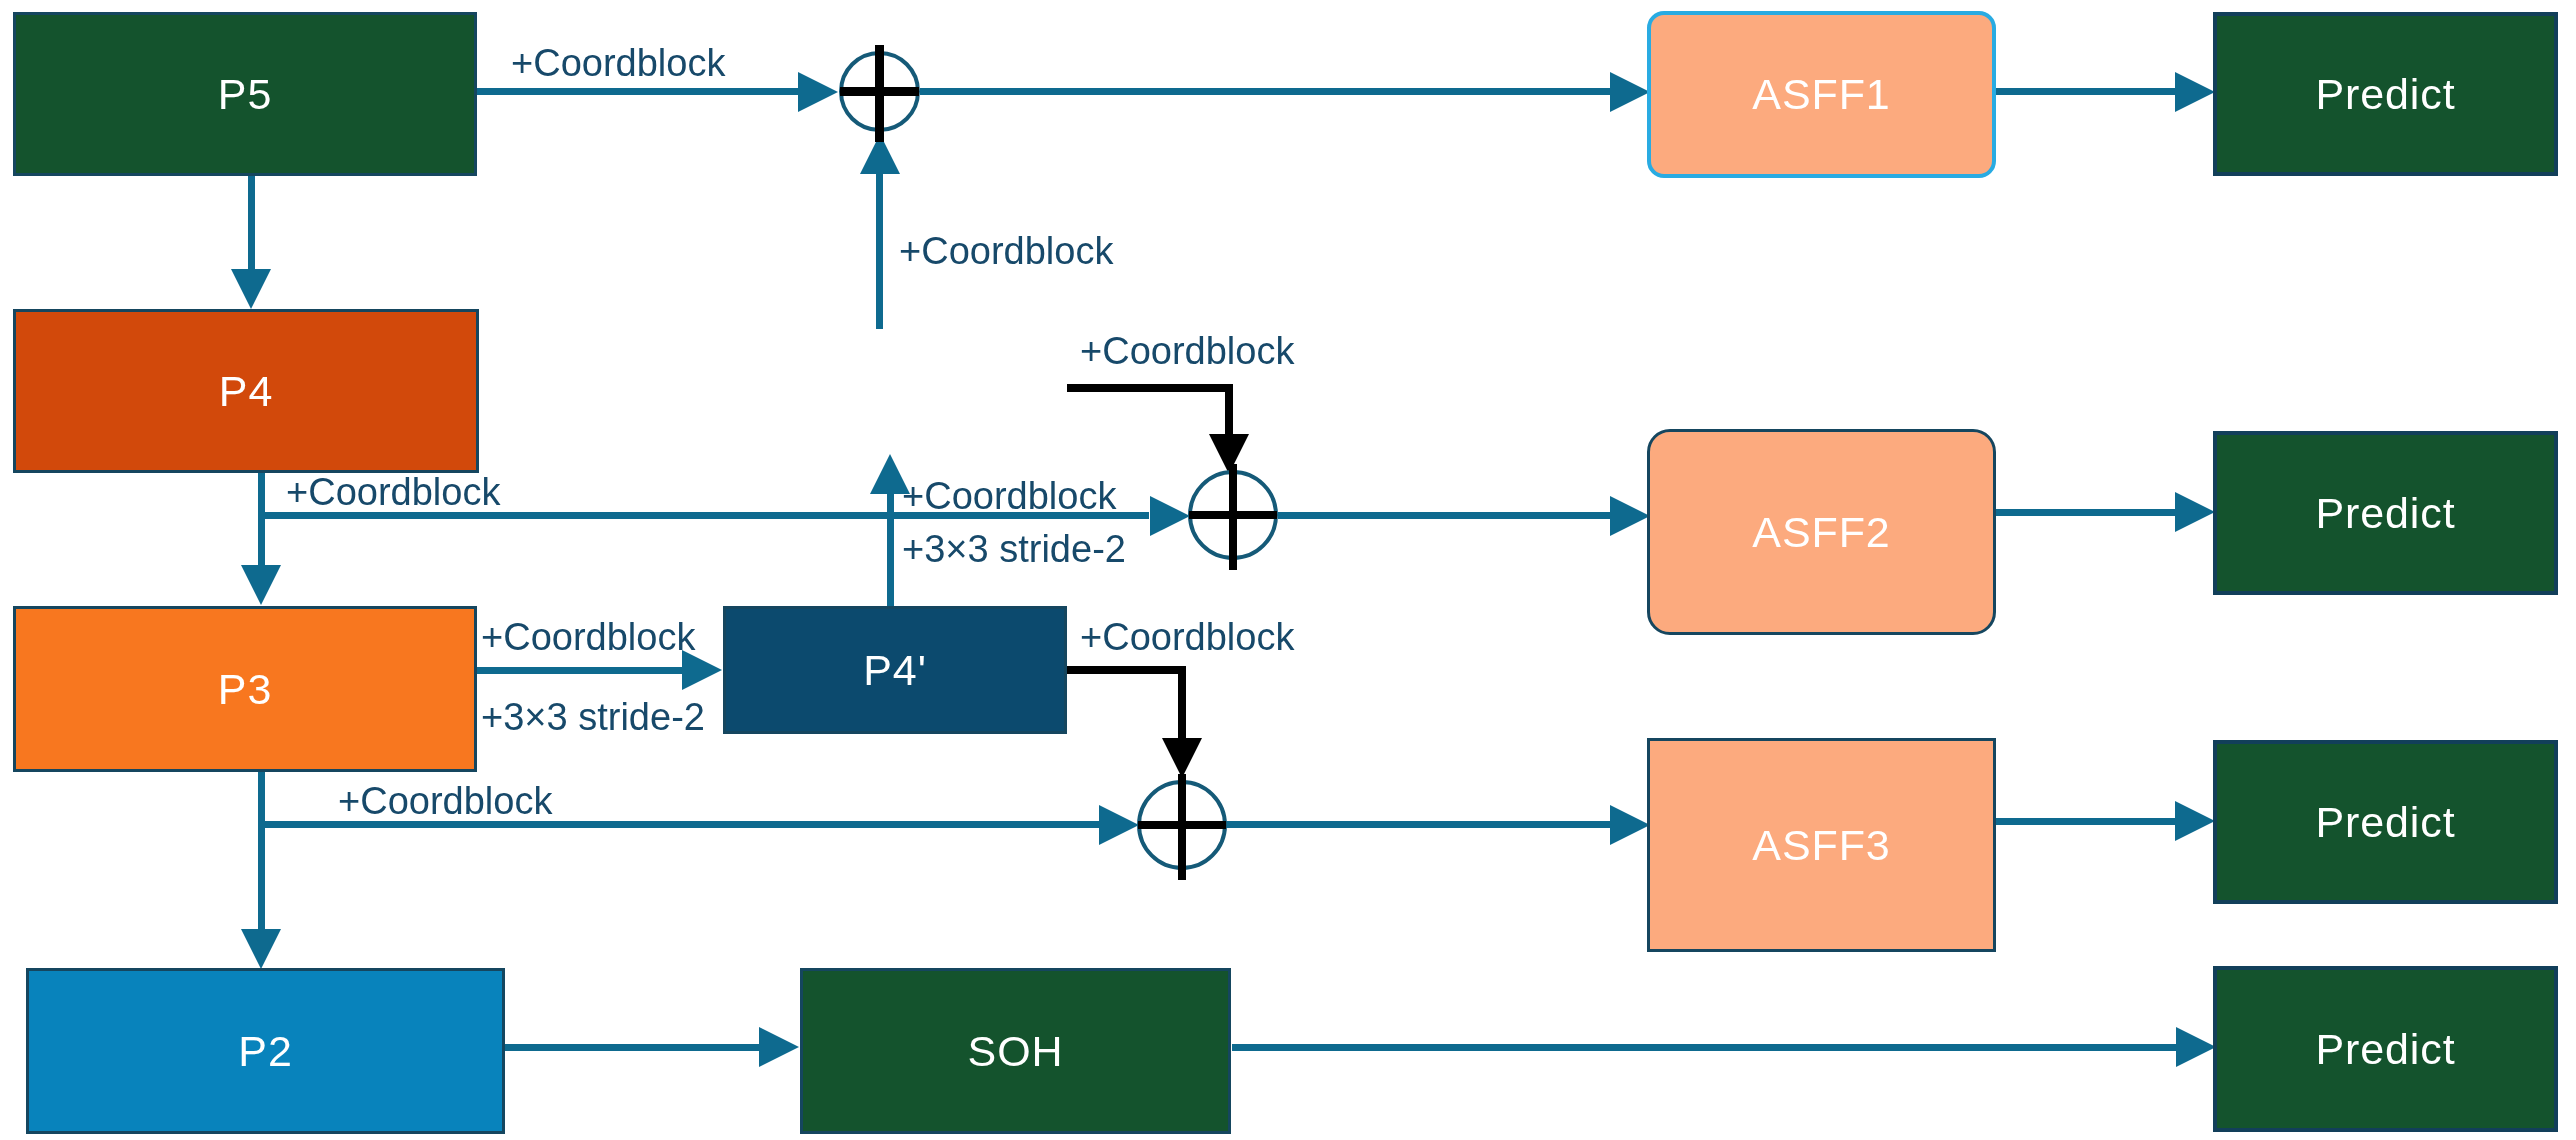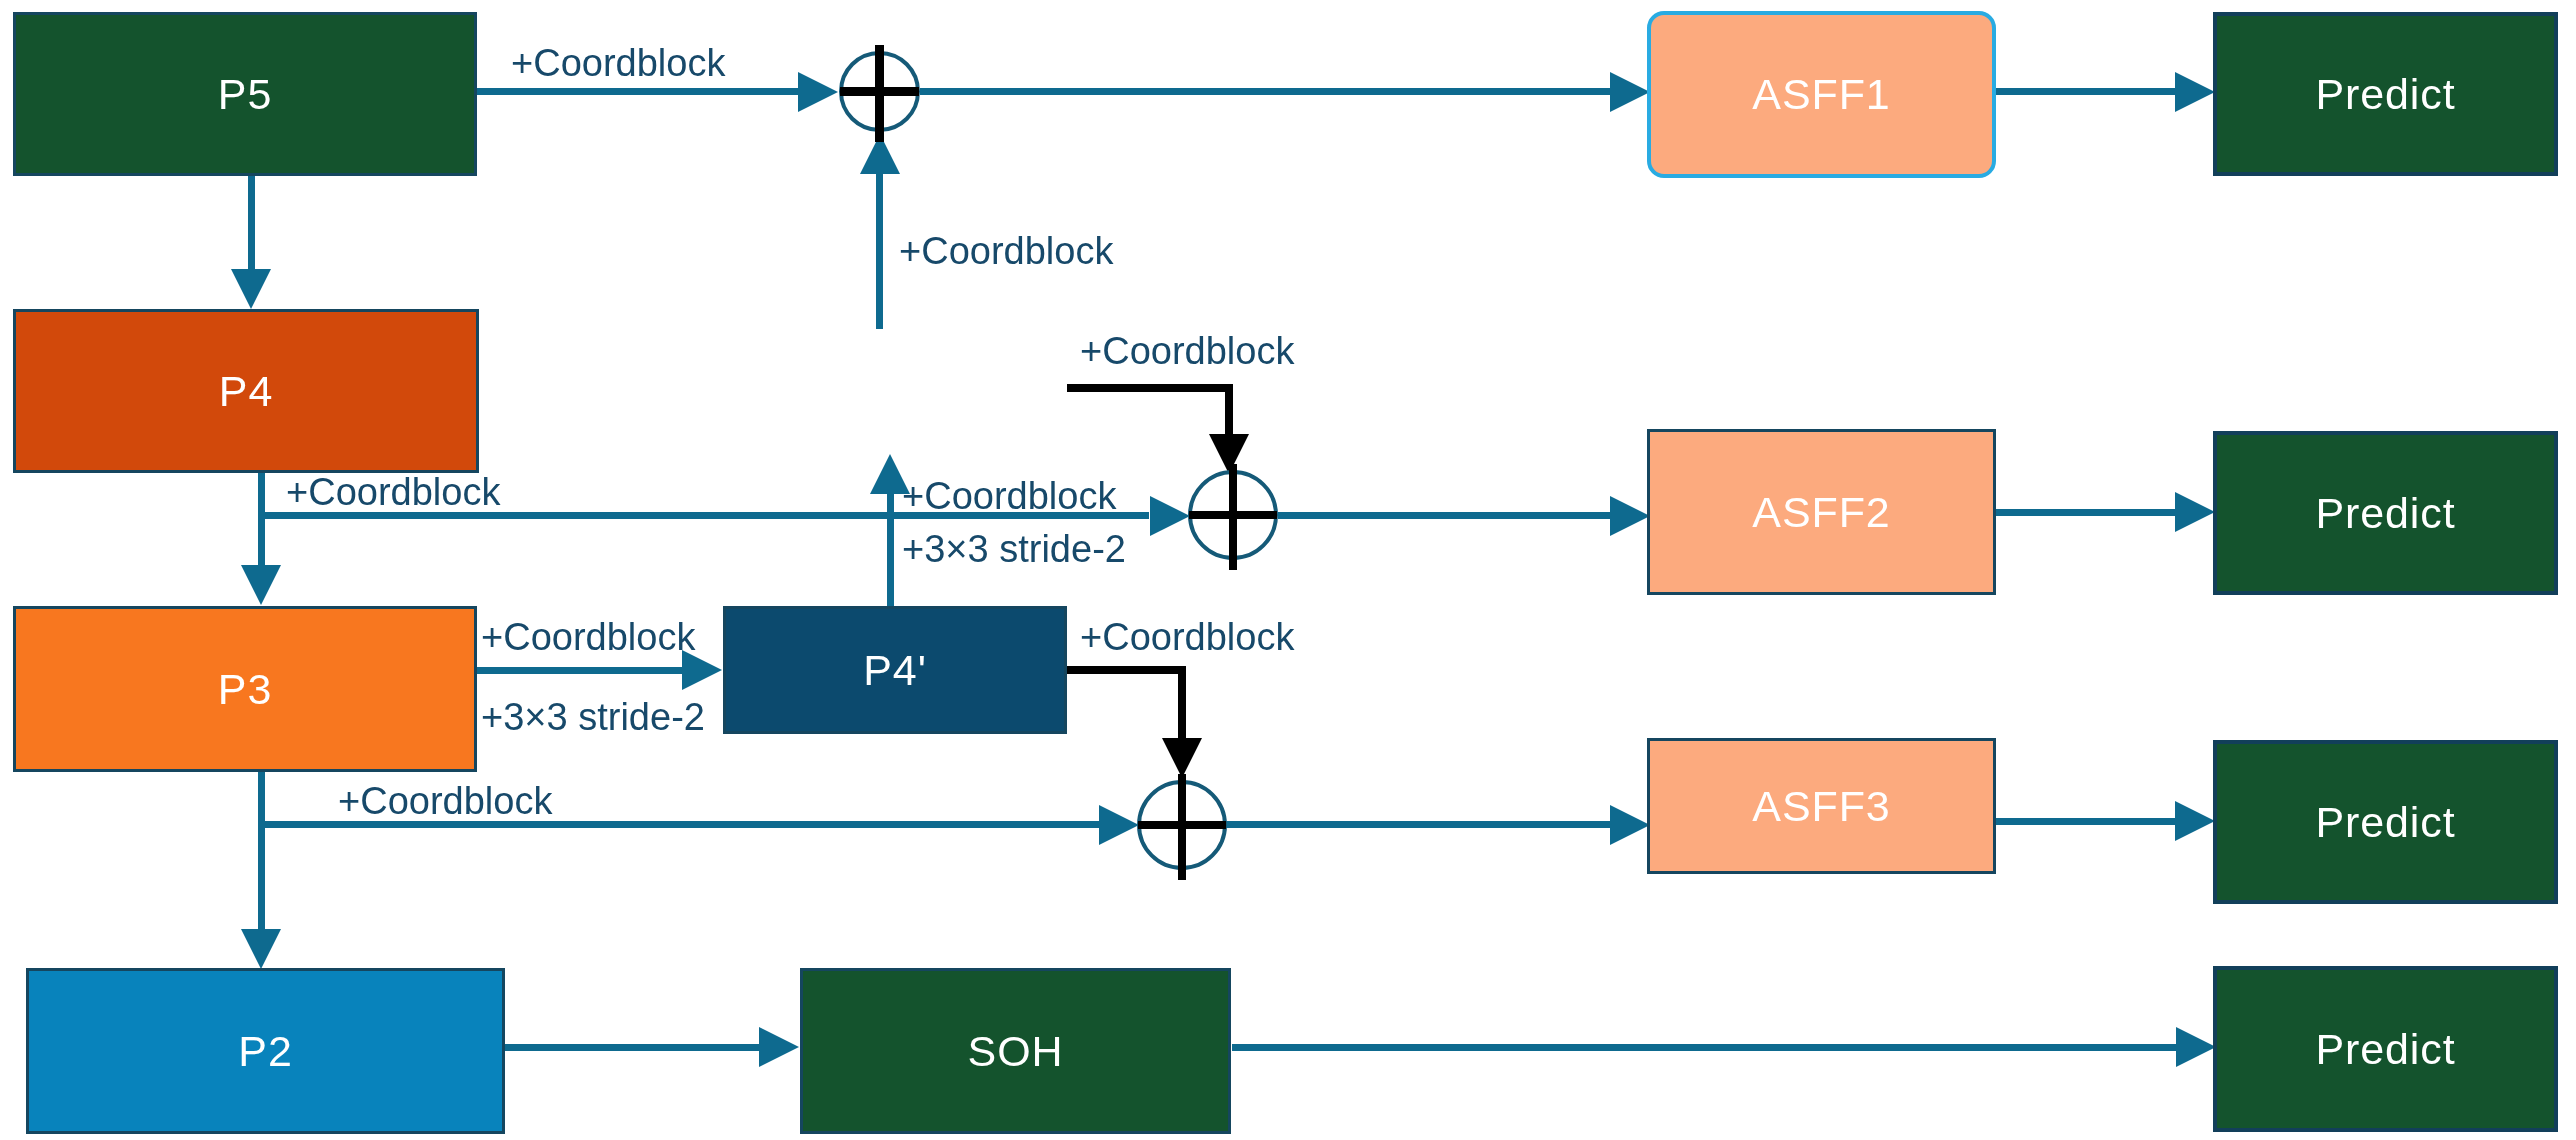--- a/index.html
+++ b/index.html
@@ -135,24 +135,24 @@
   </div>
   <div class="box fill-brown" style="left:723px; top:606px; width:344px; height:128px;">
     <span>P4'</span>
   </div>
   <div class="box fill-lightblue" style="left:800px; top:968px; width:431px; height:166px;">
     <span>SOH</span>
   </div>
   <div class="box fill-peach asff1-border" style="left:1647px; top:11.2px; width:349px; height:167px;border-radius:17px;">
     <span>ASFF1</span>
   </div>
-  <div class="box fill-peach" style="left:1647px; top:429px; width:349px; height:166px;">
+  <div class="box fill-peach" style="left:1647px; top:429px; width:349px; height:206px;border-radius:23px;">
     <span>ASFF2</span>
   </div>
-  <div class="box fill-peach" style="left:1647px; top:738px; width:349px; height:136px;">
+  <div class="box fill-peach" style="left:1647px; top:738px; width:349px; height:214px;">
     <span>ASFF3</span>
   </div>
   <div class="box fill-lightblue predict-border" style="left:2213px; top:12px; width:345px; height:164px;">
     <span>Predict</span>
   </div>
   <div class="box fill-lightblue predict-border" style="left:2213px; top:431px; width:345px; height:164px;">
     <span>Predict</span>
   </div>
   <div class="box fill-lightblue predict-border" style="left:2213px; top:740px; width:345px; height:164px;">
     <span>Predict</span>

